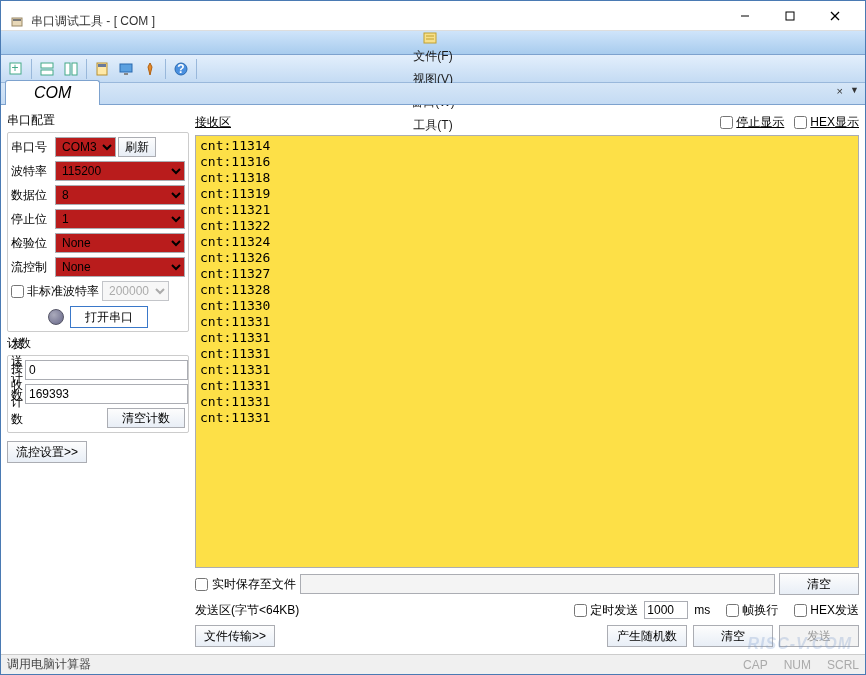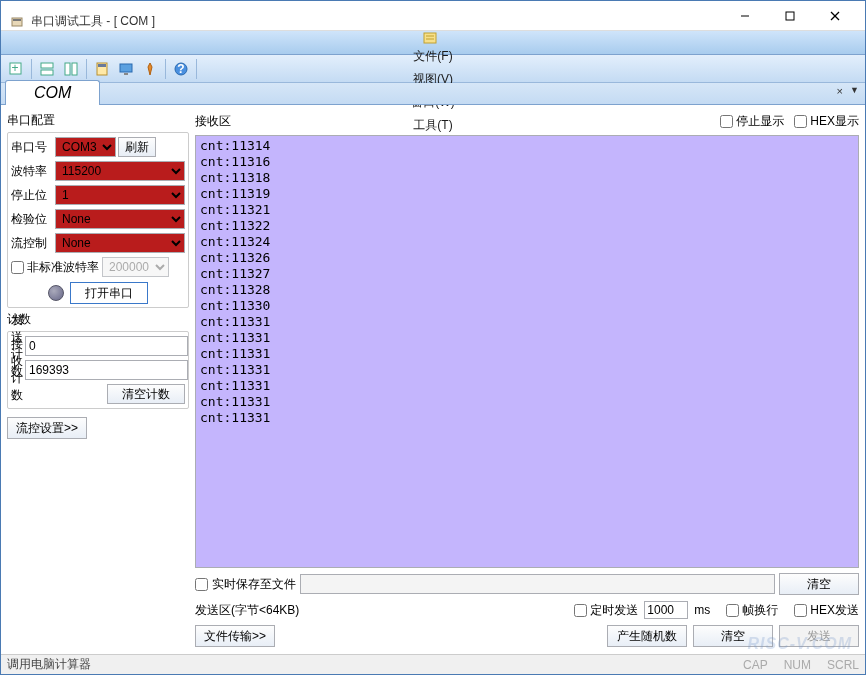--- a/index.html
+++ b/index.html
@@ -37,24 +37,24 @@
 .btn { height: 20px; border: 1px solid #abadb3; background: linear-gradient(#fdfdfd, #e8eef6); font-size: 12px; padding: 0 6px; cursor: default; }
 .check-row { display: flex; align-items: center; gap: 3px; height: 22px; }
 .check-row input[type=checkbox] { width: 13px; height: 13px; }
 .led { width: 16px; height: 16px; border-radius: 50%; background: radial-gradient(circle at 35% 35%, #aab, #668); border: 1px solid #556; }
 .open-row { display:flex; align-items:center; gap:6px; justify-content:center; margin-top:2px; }
 .open-btn { height: 22px; padding: 0 14px; border: 1px solid #3a78c9; background: #fff; font-size: 12px; }
 .num-input { flex:1; height:20px; border:1px solid #abadb3; padding:0 3px; font-size:12px; font-family: inherit; }
 .flow-btn { width: 80px; height: 22px; border: 1px solid #abadb3; background: linear-gradient(#fdfdfd,#e8eef6); font-size: 12px; margin-top: 6px; }
 
 .right-panel { flex: 1; display: flex; flex-direction: column; gap: 4px; }
-.recv-header { display: flex; align-items: center; height: 20px; }
+.recv-header { display: flex; align-items: flex-end; height: 20px; text-decoration: underline; }
 .recv-header .title { flex: 1; font-size: 12px; }
 .chk-lbl { display: flex; align-items: center; gap: 3px; font-size: 12px; margin-left: 10px; }
-.recv-box { flex: 1; border: 1px solid #abadb3; background: #c4b5fd; padding: 2px 4px; font-family: SimSun, monospace; font-size: 13px; line-height: 16px; overflow-y: scroll; white-space: pre; color: #000; }
+.recv-box { flex: 1; border: 1px solid #abadb3; background: #fde047; padding: 2px 4px; font-family: SimSun, monospace; font-size: 13px; line-height: 16px; overflow-y: scroll; white-space: pre; color: #000; }
 .recv-box::-webkit-scrollbar { width: 17px; }
 .recv-box::-webkit-scrollbar-track { background: #f0f0f0; }
 .recv-box::-webkit-scrollbar-thumb { background: #cdcdcd; border: 1px solid #a0a0a0; }
 
 .save-row { display: flex; align-items: center; gap: 4px; height: 24px; }
 .save-path { flex: 1; height: 20px; border: 1px solid #abadb3; background: #f4f4f4; }
 .clear-btn { width: 80px; height: 22px; border: 1px solid #abadb3; background: linear-gradient(#fdfdfd,#e8eef6); font-size:12px; }
 
 .send-header { display: flex; align-items: center; height: 20px; gap: 6px; }
 .send-header .title { font-size: 12px; }
@@ -191,20 +191,24 @@
       <div class="row">
         <label>串口号</label>
         <select class="combo" style="flex:0 0 60px"><option>COM3</option></select>
         <button class="btn">刷新</button>
       </div>
       <div class="row">
         <label>波特率</label>
         <select class="combo"><option>115200</option></select>
       </div>
       <div class="row">
+        <label>数据位</label>
+        <select class="combo"><option>8</option></select>
+      </div>
+      <div class="row">
         <label>停止位</label>
         <select class="combo"><option>1</option></select>
       </div>
       <div class="row">
         <label>检验位</label>
         <select class="combo"><option>None</option></select>
       </div>
       <div class="row">
         <label>流控制</label>
         <select class="combo"><option>None</option></select>

